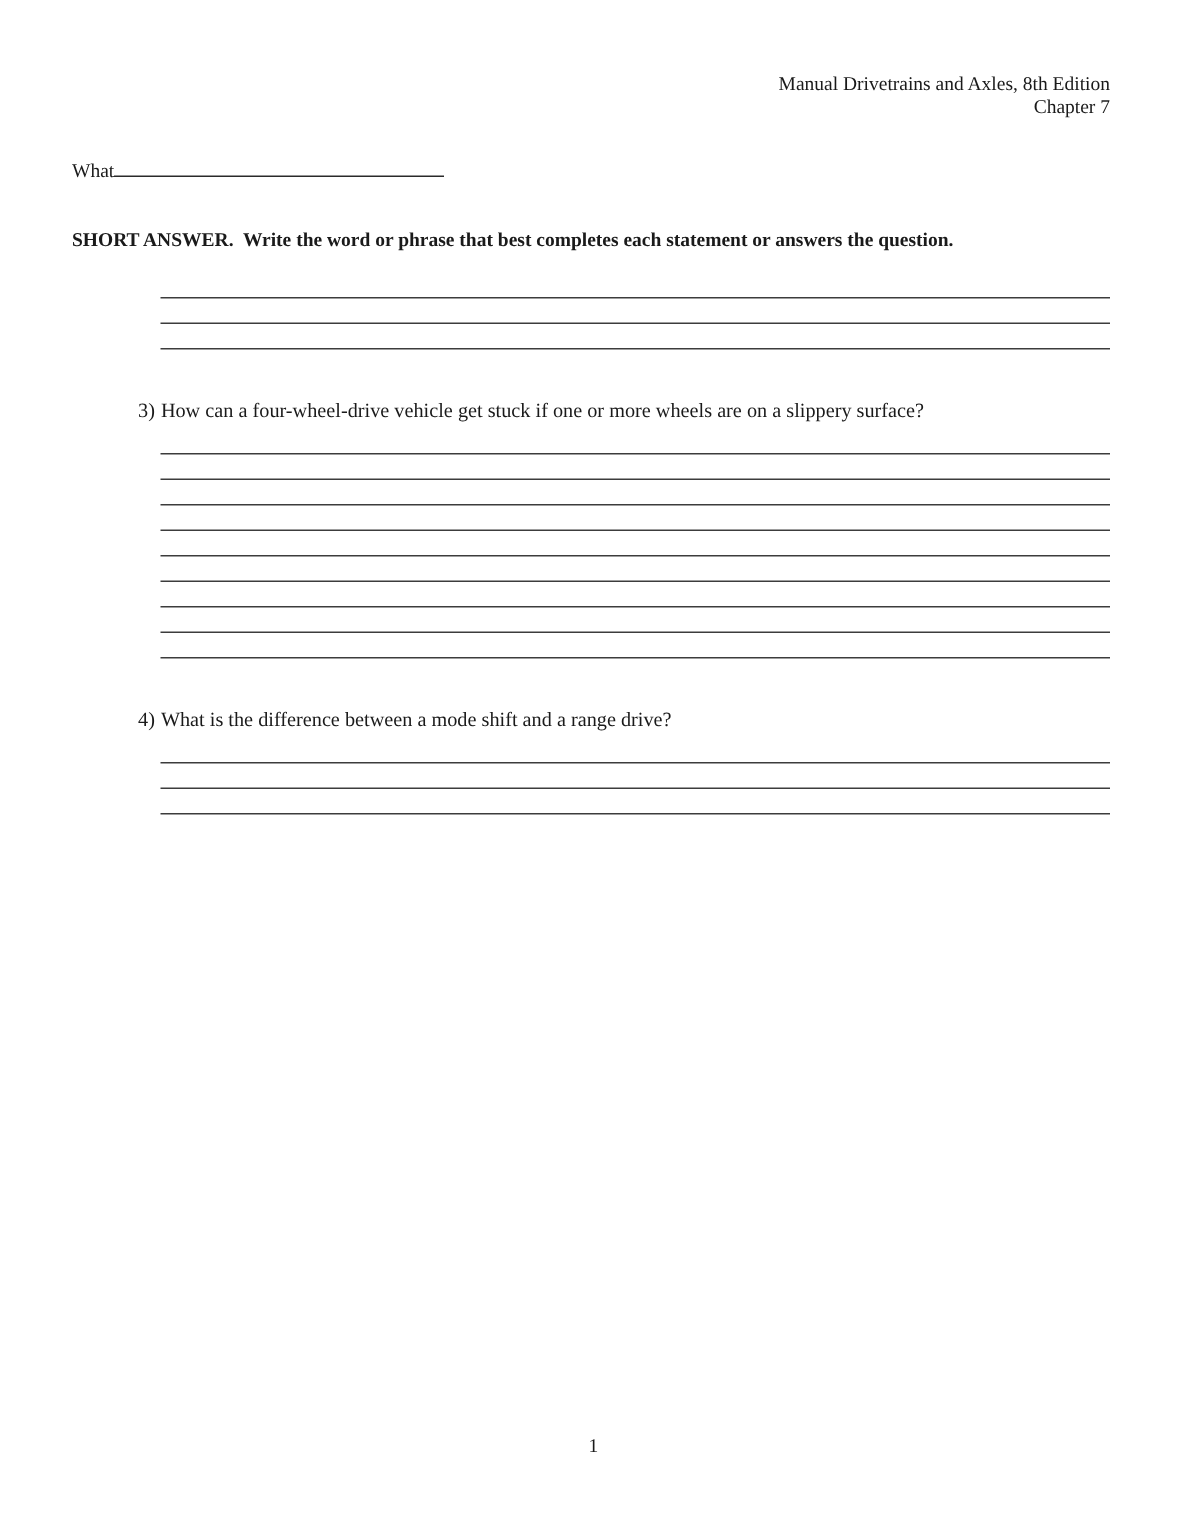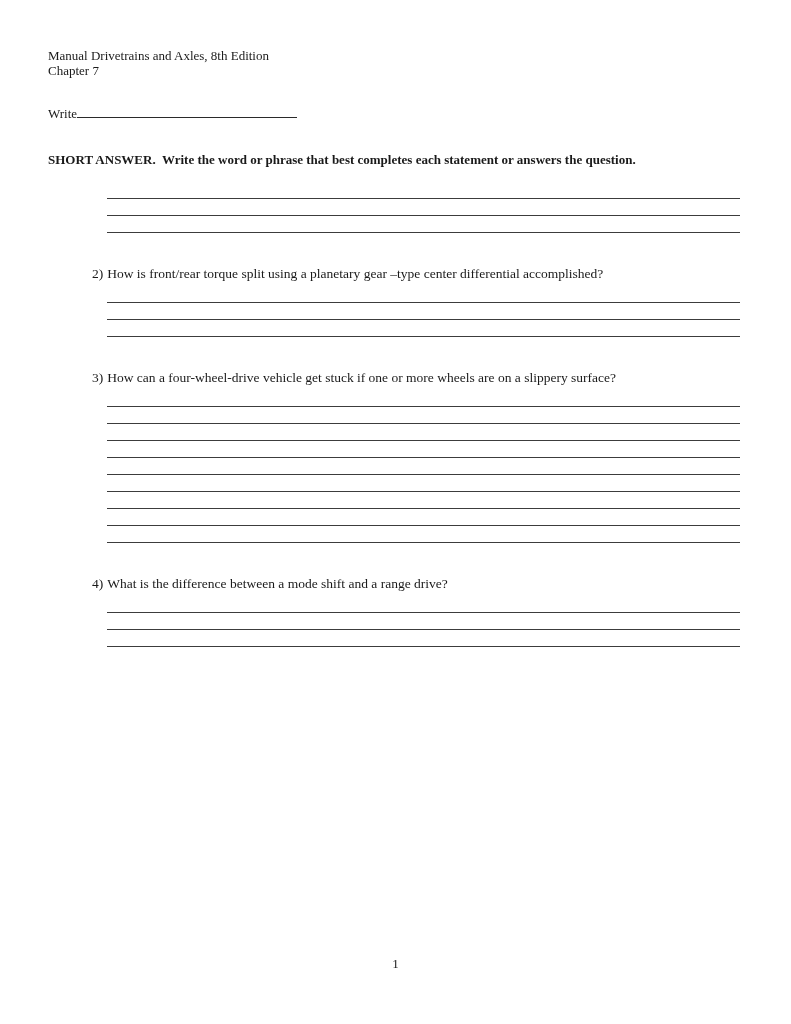--- a/index.html
+++ b/index.html
@@ -18,20 +18,21 @@
     box-sizing: border-box;
     padding: 48px 51px 0 48px;
     overflow: hidden;
   }
   .doc-header {
     font-size: 13px;
     line-height: 15px;
   }
   .doc-header div {
     margin: 0;
+    text-align: right;
   }
   .name-row {
     margin-top: 26px;
     font-size: 13px;
   }
   .name-line {
     display: inline-block;
     width: 220px;
     border-bottom: 1px solid #2a2a2a;
     height: 13px;
@@ -82,36 +83,27 @@
 <body>
 
 <div class="page">
 
   <div class="doc-header">
     <div>Manual Drivetrains and Axles, 8th Edition</div>
     <div>Chapter 7</div>
   </div>
 
   <div class="name-row">
-    <span>Write</span><span class="name-line"></span>
+    <span>What</span><span class="name-line"></span>
   </div>
 
   <div class="section-heading">SHORT ANSWER.  Write the word or phrase that best completes each statement or answers the question.</div>
 
   <div class="questions">
       <div class="question-block">
-        <div class="answer-lines">
-          <div class="answer-line"></div>
-          <div class="answer-line"></div>
-          <div class="answer-line"></div>
-        </div>
-        <div class="block-gap"></div>
-      </div>
-      <div class="question-block">
-        <p class="question-text"><span class="q-number">2)</span><span>How is front/rear torque split using a planetary gear –type center differential accomplished?</span></p>
         <div class="answer-lines">
           <div class="answer-line"></div>
           <div class="answer-line"></div>
           <div class="answer-line"></div>
         </div>
         <div class="block-gap"></div>
       </div>
       <div class="question-block">
         <p class="question-text"><span class="q-number">3)</span><span>How can a four-wheel-drive vehicle get stuck if one or more wheels are on a slippery surface?</span></p>
         <div class="answer-lines">

